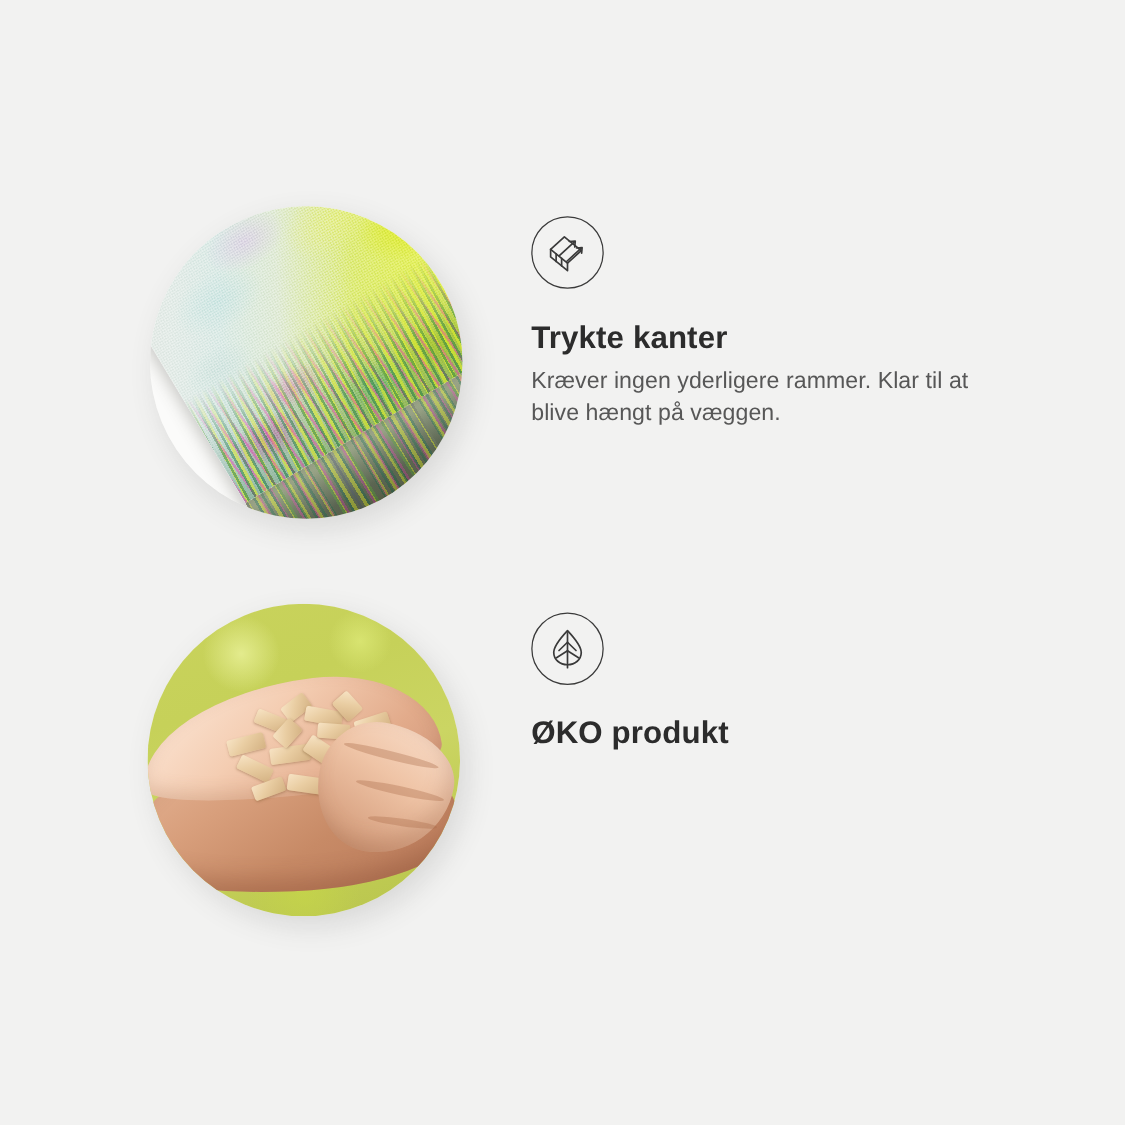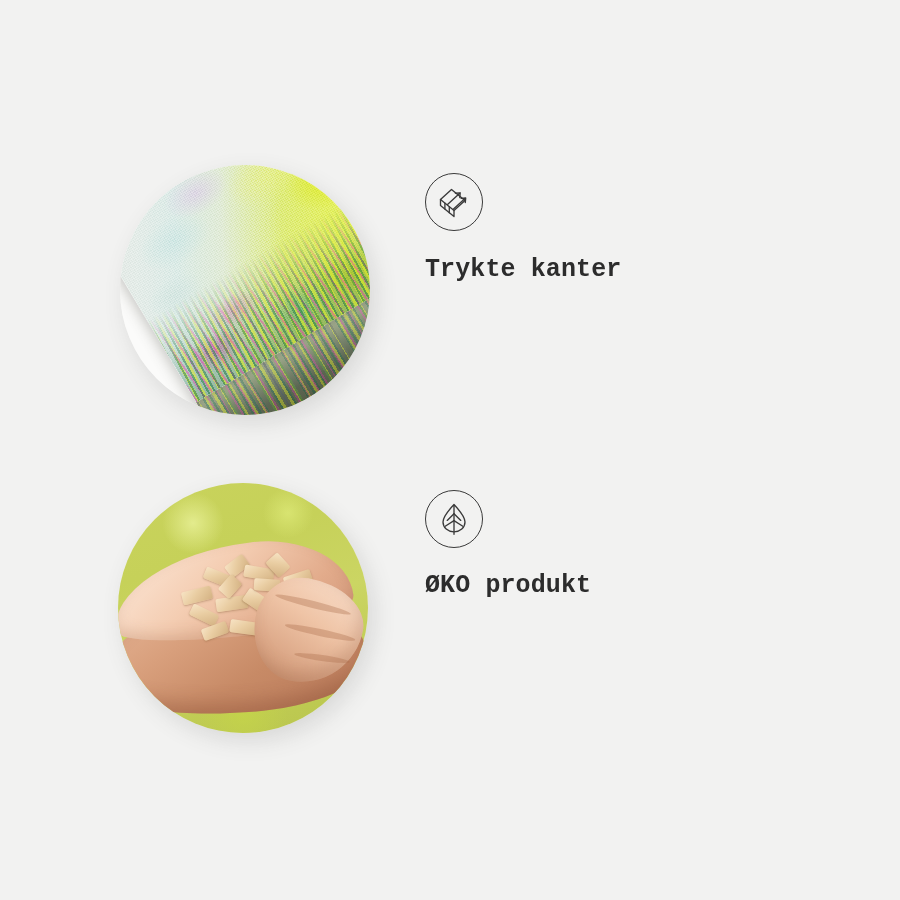--- a/index.html
+++ b/index.html
@@ -229,22 +229,22 @@
     position: absolute;
     background: linear-gradient(140deg, #f7e3c4 0%, #e9cda2 45%, #d4b283 100%);
     border-radius: 2px;
     box-shadow: 0 1px 2px rgba(120,85,45,0.38);
   }
 
   
   .info {
     position: absolute;
   }
-  .feature--one .info { left: 425px; top: 23px; width: 430px; font-family: Liberation Mono, monospace; }
-  .feature--two .info { left: 425px; top: 22px; width: 420px; font-family: Liberation Mono, monospace; }
+  .feature--one .info { left: 425px; top: 23px; width: 430px; }
+  .feature--two .info { left: 425px; top: 22px; width: 420px; }
 
   .icon-badge {
     width: 58px;
     height: 58px;
     border: 1.6px solid #3a3a3a;
     border-radius: 50%;
     display: flex;
     align-items: center;
     justify-content: center;
     box-sizing: border-box;
@@ -301,20 +301,22 @@
             <path d="M14.3 23.7 L14.3 29.7"></path>
 
             <path d="M12.5 21.5 L24.5 10.5"></path>
             <path d="M20.4 10.2 L25.2 9.8 L24.8 14.6"></path>
             <path d="M18.5 26.0 L30.0 15.5"></path>
             <path d="M26.2 15.4 L30.7 15.0 L30.3 19.5"></path>
           </g>
         </svg>
       </div>
       <h2 class="feature-title">Trykte kanter</h2>
+      <p class="feature-text">Kræver ingen yderligere rammer.  Klar til at
+blive hængt på væggen.</p>
     </div>
   </div>
 
   <div class="feature feature--two">
 
     <div class="media-shadow"></div>
 
     <div class="media">
       <div class="photo-eco">
         <div class="hand-lower"></div>

